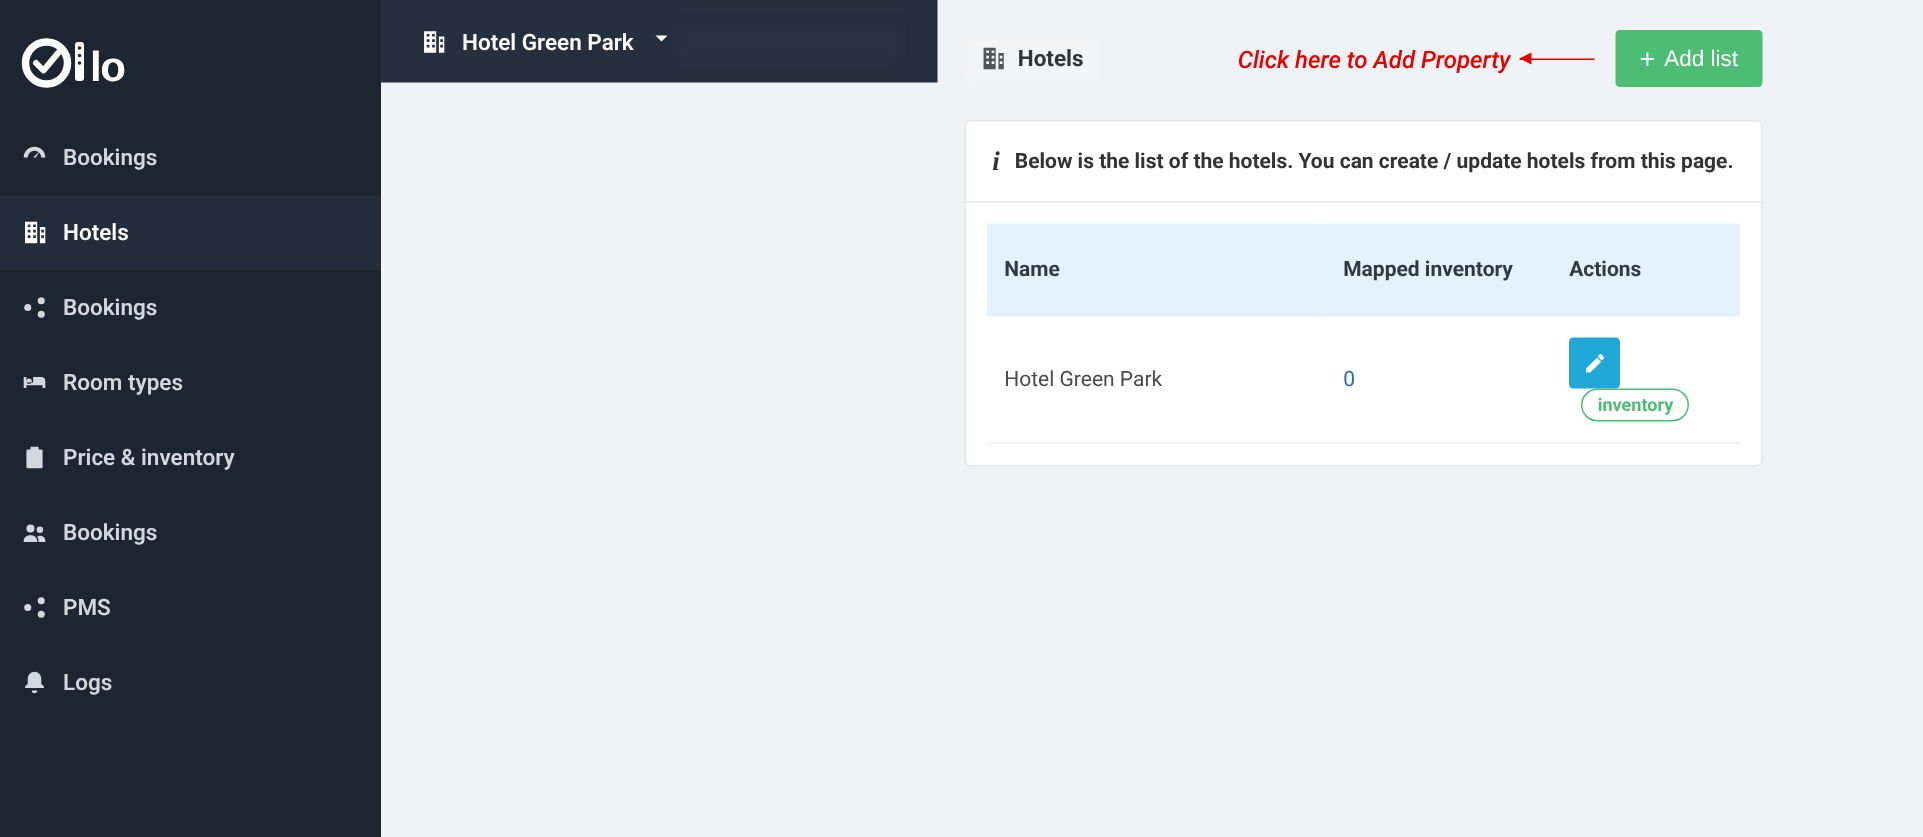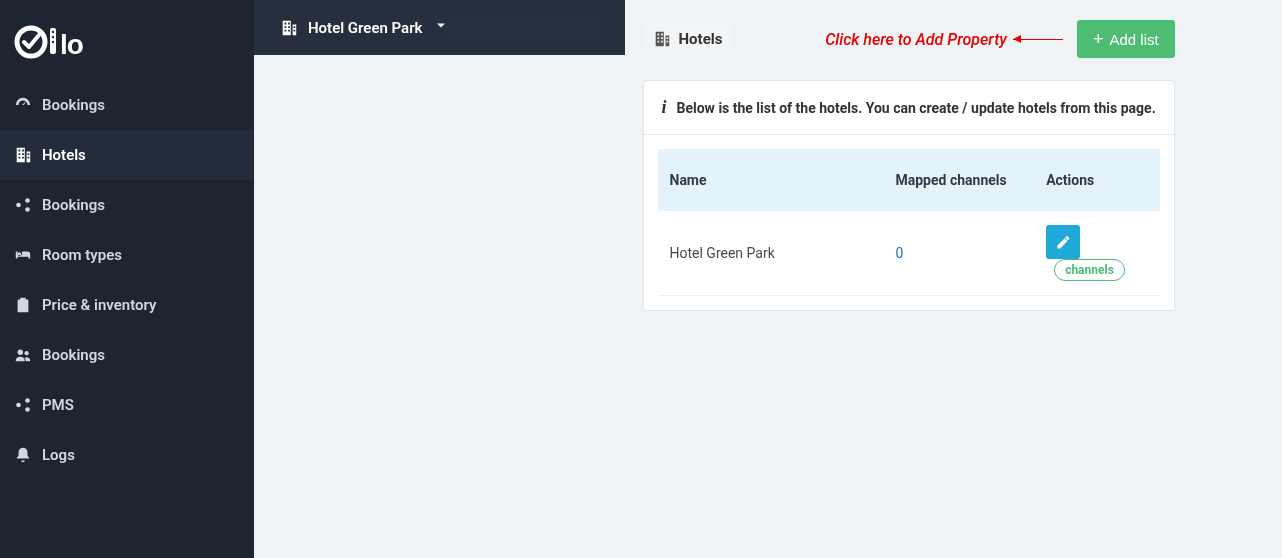--- a/index.html
+++ b/index.html
@@ -351,35 +351,35 @@
       <div class="card">
         <div class="info-bar">
           <span class="info-icon">i</span>
           <span>Below is the list of the hotels. You can create / update hotels from this page.</span>
         </div>
         <div class="table-wrap">
           <table>
             <thead>
               <tr>
                 <th style="width:45%">Name</th>
-                <th style="width:30%">Mapped channels</th>
+                <th style="width:30%">Mapped inventory</th>
                 <th>Actions</th>
               </tr>
             </thead>
             <tbody>
               <tr>
                 <td>Hotel Green Park</td>
                 <td><a href="#">0</a></td>
                 <td>
                   <button class="btn-edit">
                     <svg viewBox="0 0 20 20">
                         <use href="#ic-pencil"></use>
                       </svg>
                   </button>
-                  <span class="badge-selected">channels</span>
+                  <span class="badge-selected">inventory</span>
                 </td>
               </tr>
             </tbody>
           </table>
         </div>
       </div>
     </div>
   </div>
 </div>
 

